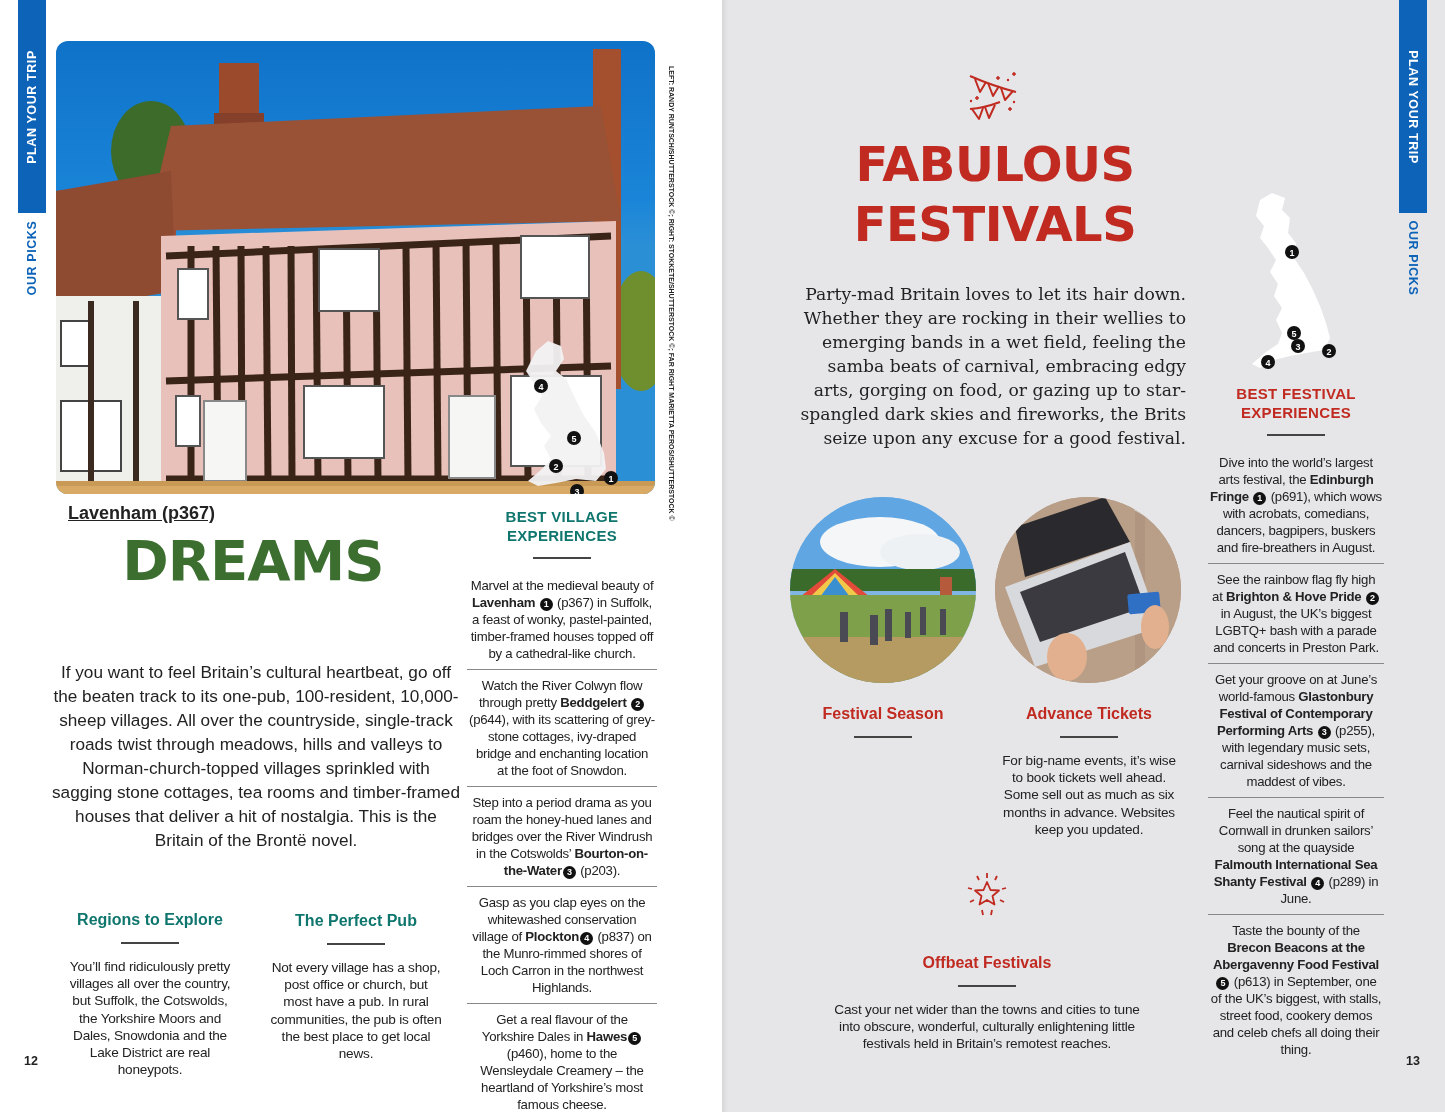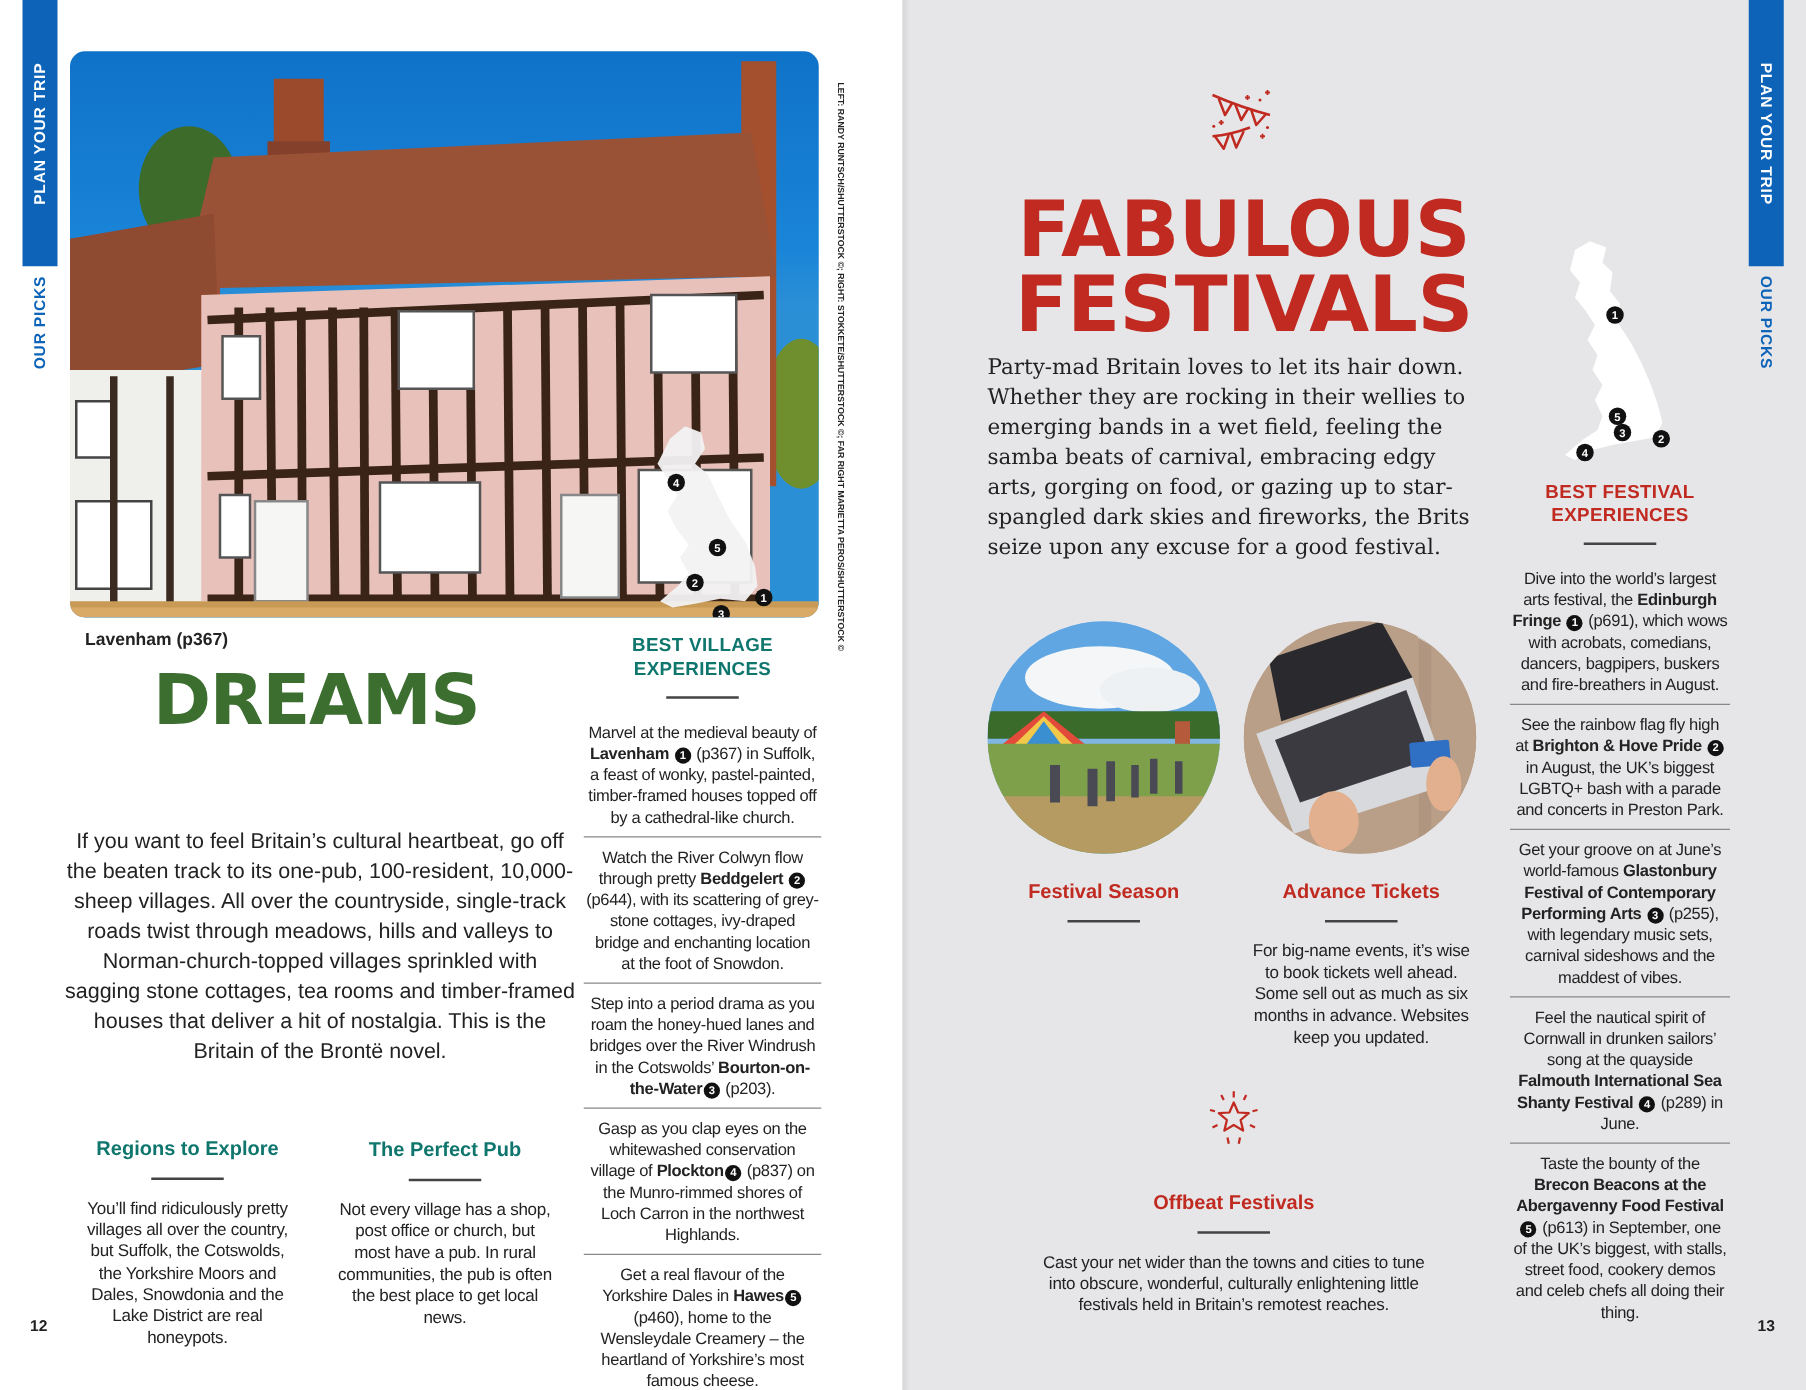--- a/index.html
+++ b/index.html
@@ -24,21 +24,21 @@
   .right-tab-label span { position: absolute; left: 50%; top: 50%; transform: translate(-50%, -50%) rotate(90deg); color: #fff; }
   .right-picks { position: absolute; left: 1399px; top: 213px; width: 28px; height: 90px; }
   .right-picks span { position: absolute; left: 50%; top: 50%; transform: translate(-50%, -50%) rotate(90deg); color: #0c63b8; }
 
   
   .hero-photo { position: absolute; left: 56px; top: 41px; width: 599px; height: 453px; border-radius: 12px; overflow: hidden;
     background: linear-gradient(to bottom, #0f72c9 0%, #1a85d8 35%, #2b8fd6 45%); }
   .credit { position: absolute; left: 660px; top: 66px; width: 16px; height: 260px; }
   .credit span { position: absolute; left: 50%; top: 0; transform-origin: left top; transform: translate(8px, 0) rotate(90deg); font-size: 7px; font-weight: bold; color: #222; white-space: nowrap; line-height: 9px; }
 
-  .caption { position: absolute; left: 68px; top: 503px; font-size: 14px; font-weight: bold; color: #222; }
+  .caption { position: absolute; left: 68px; top: 503px; font-size: 18px; font-weight: bold; color: #222; text-decoration: underline; }
 
   .title-green { position: absolute; left: 56px; top: 532px; width: 394px; text-align: center; color: #3b6e2f;
     font-family: "DejaVu Sans", sans-serif; font-weight: bold; font-size: 56px; line-height: 57px; letter-spacing: -1px; }
 
   .intro-left { position: absolute; left: 52px; top: 660px; width: 408px; text-align: center;
     font-family: Liberation Sans, sans-serif; font-size: 17.2px; line-height: 24px; color: #222; }
 
   .sub-col { position: absolute; text-align: center; }
   .sub-heading { font-weight: bold; font-size: 16px; line-height: 20px; }
   .sub-rule { width: 58px; height: 2px; background: #444; margin: 12px auto 14px; }
@@ -52,23 +52,23 @@
   .best-rule { width: 58px; height: 2px; background: #444; margin: 12px auto 11px; }
   .best-item { font-size: 13.2px; line-height: 17px; color: #222; padding: 7px 2px 7px; border-bottom: 1.5px solid #888; letter-spacing: -0.25px; }
   .best-item:last-child { border-bottom: none; }
   .best-item b { font-weight: bold; }
   .num { display: inline-block; width: 13px; height: 13px; border-radius: 50%; background: #111; color: #fff; font-size: 9px; line-height: 13px; text-align: center; font-weight: bold; vertical-align: 0px; margin: 0 1px; }
 
   .pageno { position: absolute; font-size: 12.5px; font-weight: bold; color: #222; }
 
   
   .bunting-icon { position: absolute; left: 968px; top: 72px; width: 54px; height: 54px; }
-  .title-red { position: absolute; left: 790px; top: 154px; width: 410px; text-align: center; color: #c02a20;
-    font-family: "DejaVu Sans", sans-serif; font-weight: bold; font-size: 62px; line-height: 60px; letter-spacing: -0.5px; }
-  .intro-right { position: absolute; left: 790px; top: 282px; width: 396px; text-align: left;
+  .title-red { position: absolute; left: 790px; top: 134px; width: 410px; text-align: center; color: #c02a20;
+    font-family: "DejaVu Sans", sans-serif; font-weight: bold; font-size: 48px; line-height: 60px; letter-spacing: -0.5px; }
+  .intro-right { position: absolute; left: 790px; top: 282px; width: 396px; text-align: right;
     font-family: "DejaVu Serif", serif; font-size: 17.2px; line-height: 24px; color: #222; }
 
   .circle { position: absolute; width: 186px; height: 186px; border-radius: 50%; overflow: hidden; }
   .circle-a { left: 790px; top: 497px; background: #7fb6e4; }
   .circle-b { left: 995px; top: 497px; background: #b79a84; }
 
   .star-icon { position: absolute; left: 965px; top: 872px; width: 44px; height: 44px; }
 
   .uk-map-right { position: absolute; left: 1230px; top: 188px; width: 120px; height: 190px; }
 </style>

